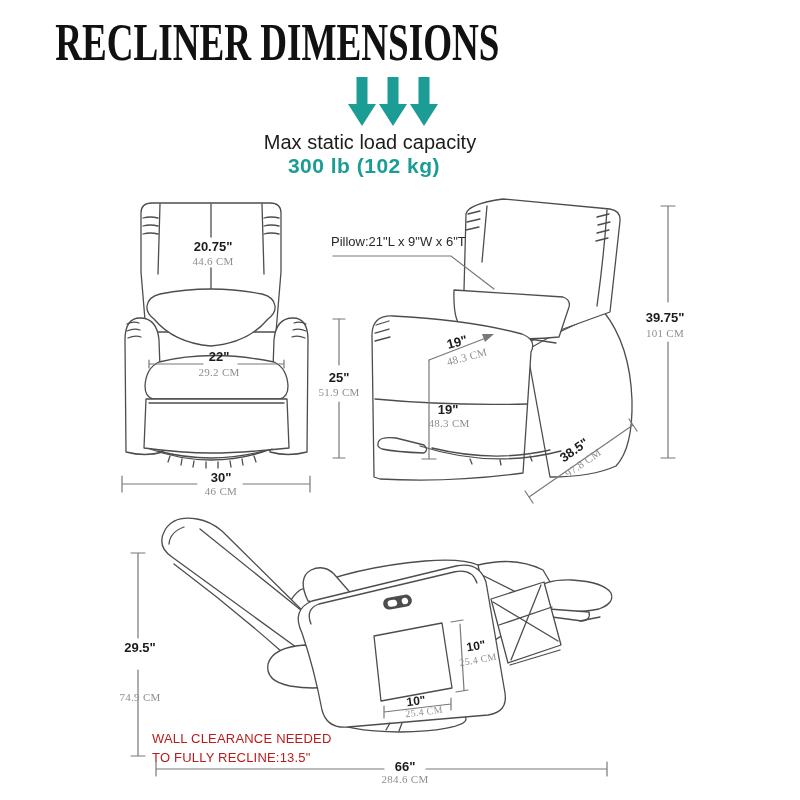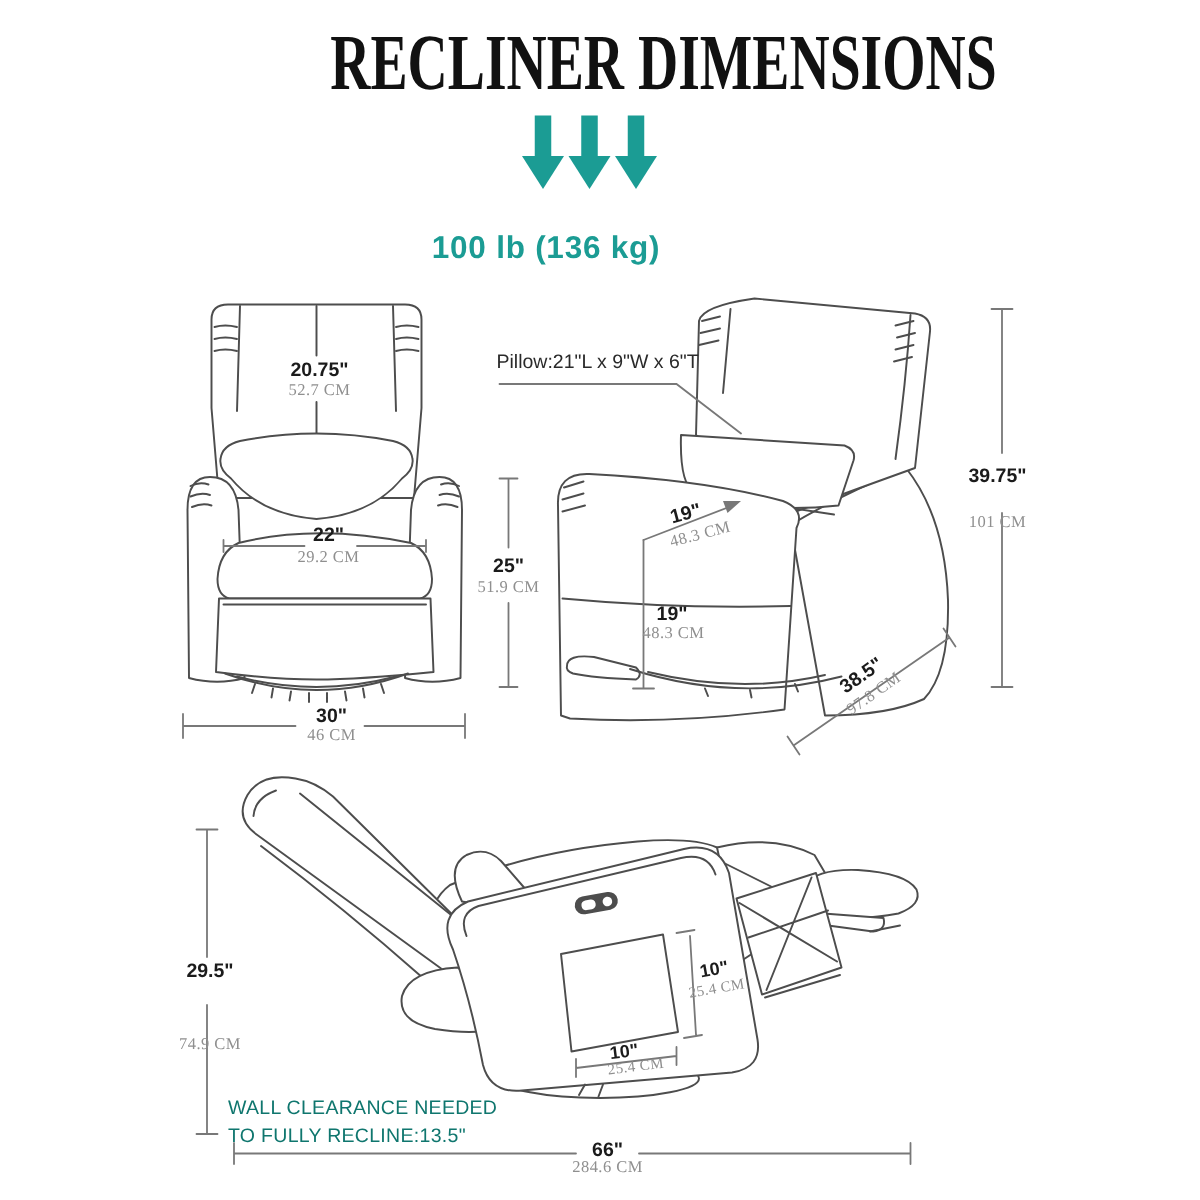--- a/index.html
+++ b/index.html
@@ -5,29 +5,29 @@
   html,body{margin:0;padding:0;background:#ffffff;}
   .canvas{position:relative;width:800px;height:800px;background:#fff;overflow:hidden;
           font-family:"Liberation Sans",sans-serif;}
   .art{position:absolute;left:0;top:0;}
   .labels{position:absolute;left:0;top:0;width:800px;height:800px;}
   .lbl{position:absolute;transform:translate(-50%,-50%);white-space:nowrap;line-height:1;}
   .lbl-left{position:absolute;transform:translate(0,-50%);white-space:nowrap;line-height:1;}
   .in{font-weight:700;font-size:13px;color:#1b1b1b;font-family:"Liberation Sans",sans-serif;}
   .cm{font-weight:400;font-size:11px;color:#8f8f8f;letter-spacing:.3px;
       font-family:"Liberation Serif",serif;}
-  .title-wrap{position:absolute;top:16px;left:0;width:800px;text-align:right;}
+  .title-wrap{position:absolute;top:16px;left:0;width:800px;text-align:left;}
   .title{display:inline-block;position:relative;left:-40px;font-family:"Liberation Serif",serif;
          font-weight:700;font-size:53px;color:#111;transform:scaleX(0.70);line-height:1;}
   .subtitle{position:absolute;left:370px;top:131px;transform:translateX(-50%);
             font-size:20px;color:#1c1c1c;}
   .capacity{position:absolute;left:364px;top:154px;transform:translateX(-50%);
             font-size:21px;font-weight:700;color:#1b9c94;letter-spacing:.5px;}
   .pillow-lbl{font-size:13px;color:#2a2a2a;}
-  .wall{font-size:13px;color:#0f766e;letter-spacing:.2px;}
+  .wall{font-size:13px;color:#b91c1c;letter-spacing:.2px;}
 </style>
 </head>
 <body>
 
 <div class="canvas">
 
   <svg class="art" width="800" height="800" viewBox="0 0 800 800">
 
     <g fill="#1b9c94">
       <g>
@@ -134,38 +134,39 @@
 
       <path d="M451,622 L463,620 M460,624 L464,690 M456,692 L468,690"></path>
 
       <path d="M384,712 L451,704 M384,706 L384,718 M451,698 L451,710"></path>
     </g>
   </svg>
 
   <div class="labels">
 
     <div class="title-wrap"><span class="title">RECLINER DIMENSIONS</span></div>
-    <div class="capacity">100 lb (136 kg)</div>
+    <div class="subtitle">Max static load capacity</div>
+    <div class="capacity">300 lb (102 kg)</div>
 
     <div class="lbl in" style="left:213px;top:246px">20.75"</div>
-    <div class="lbl cm" style="left:213px;top:261px">52.7 CM</div>
+    <div class="lbl cm" style="left:213px;top:261px">44.6 CM</div>
     <div class="lbl in" style="left:219px;top:356px">22"</div>
     <div class="lbl cm" style="left:219px;top:372px">29.2 CM</div>
     <div class="lbl in" style="left:221px;top:477px">30"</div>
     <div class="lbl cm" style="left:221px;top:491px">46 CM</div>
     <div class="lbl in" style="left:339px;top:377px">25"</div>
     <div class="lbl cm" style="left:339px;top:392px">51.9 CM</div>
 
     <div class="lbl-left pillow-lbl" style="left:331px;top:241px">Pillow:21"L x 9"W x 6"T</div>
     <div class="lbl in" style="left:457px;top:342px;transform:translate(-50%,-50%) rotate(-15deg)">19"</div>
     <div class="lbl cm" style="left:467px;top:357px;transform:translate(-50%,-50%) rotate(-15deg)">48.3 CM</div>
     <div class="lbl in" style="left:448px;top:409px">19"</div>
     <div class="lbl cm" style="left:449px;top:423px">48.3 CM</div>
     <div class="lbl in" style="left:665px;top:317px">39.75"</div>
-    <div class="lbl cm" style="left:665px;top:349px">101 CM</div>
+    <div class="lbl cm" style="left:665px;top:333px">101 CM</div>
     <div class="lbl in" style="left:574px;top:450px;transform:translate(-50%,-50%) rotate(-35deg)">38.5"</div>
     <div class="lbl cm" style="left:583px;top:463px;transform:translate(-50%,-50%) rotate(-35deg)">97.8 CM</div>
 
     <div class="lbl in" style="left:140px;top:647px">29.5"</div>
     <div class="lbl cm" style="left:140px;top:697px">74.9 CM</div>
     <div class="lbl in" style="left:476px;top:646px;transform:translate(-50%,-50%) rotate(-10deg);font-size:12px">10"</div>
     <div class="lbl cm" style="left:478px;top:660px;transform:translate(-50%,-50%) rotate(-10deg);font-size:10px">25.4 CM</div>
     <div class="lbl in" style="left:416px;top:701px;transform:translate(-50%,-50%) rotate(-7deg);font-size:12px">10"</div>
     <div class="lbl cm" style="left:424px;top:712px;transform:translate(-50%,-50%) rotate(-7deg);font-size:10px">25.4 CM</div>
     <div class="lbl in" style="left:405px;top:766px">66"</div>

